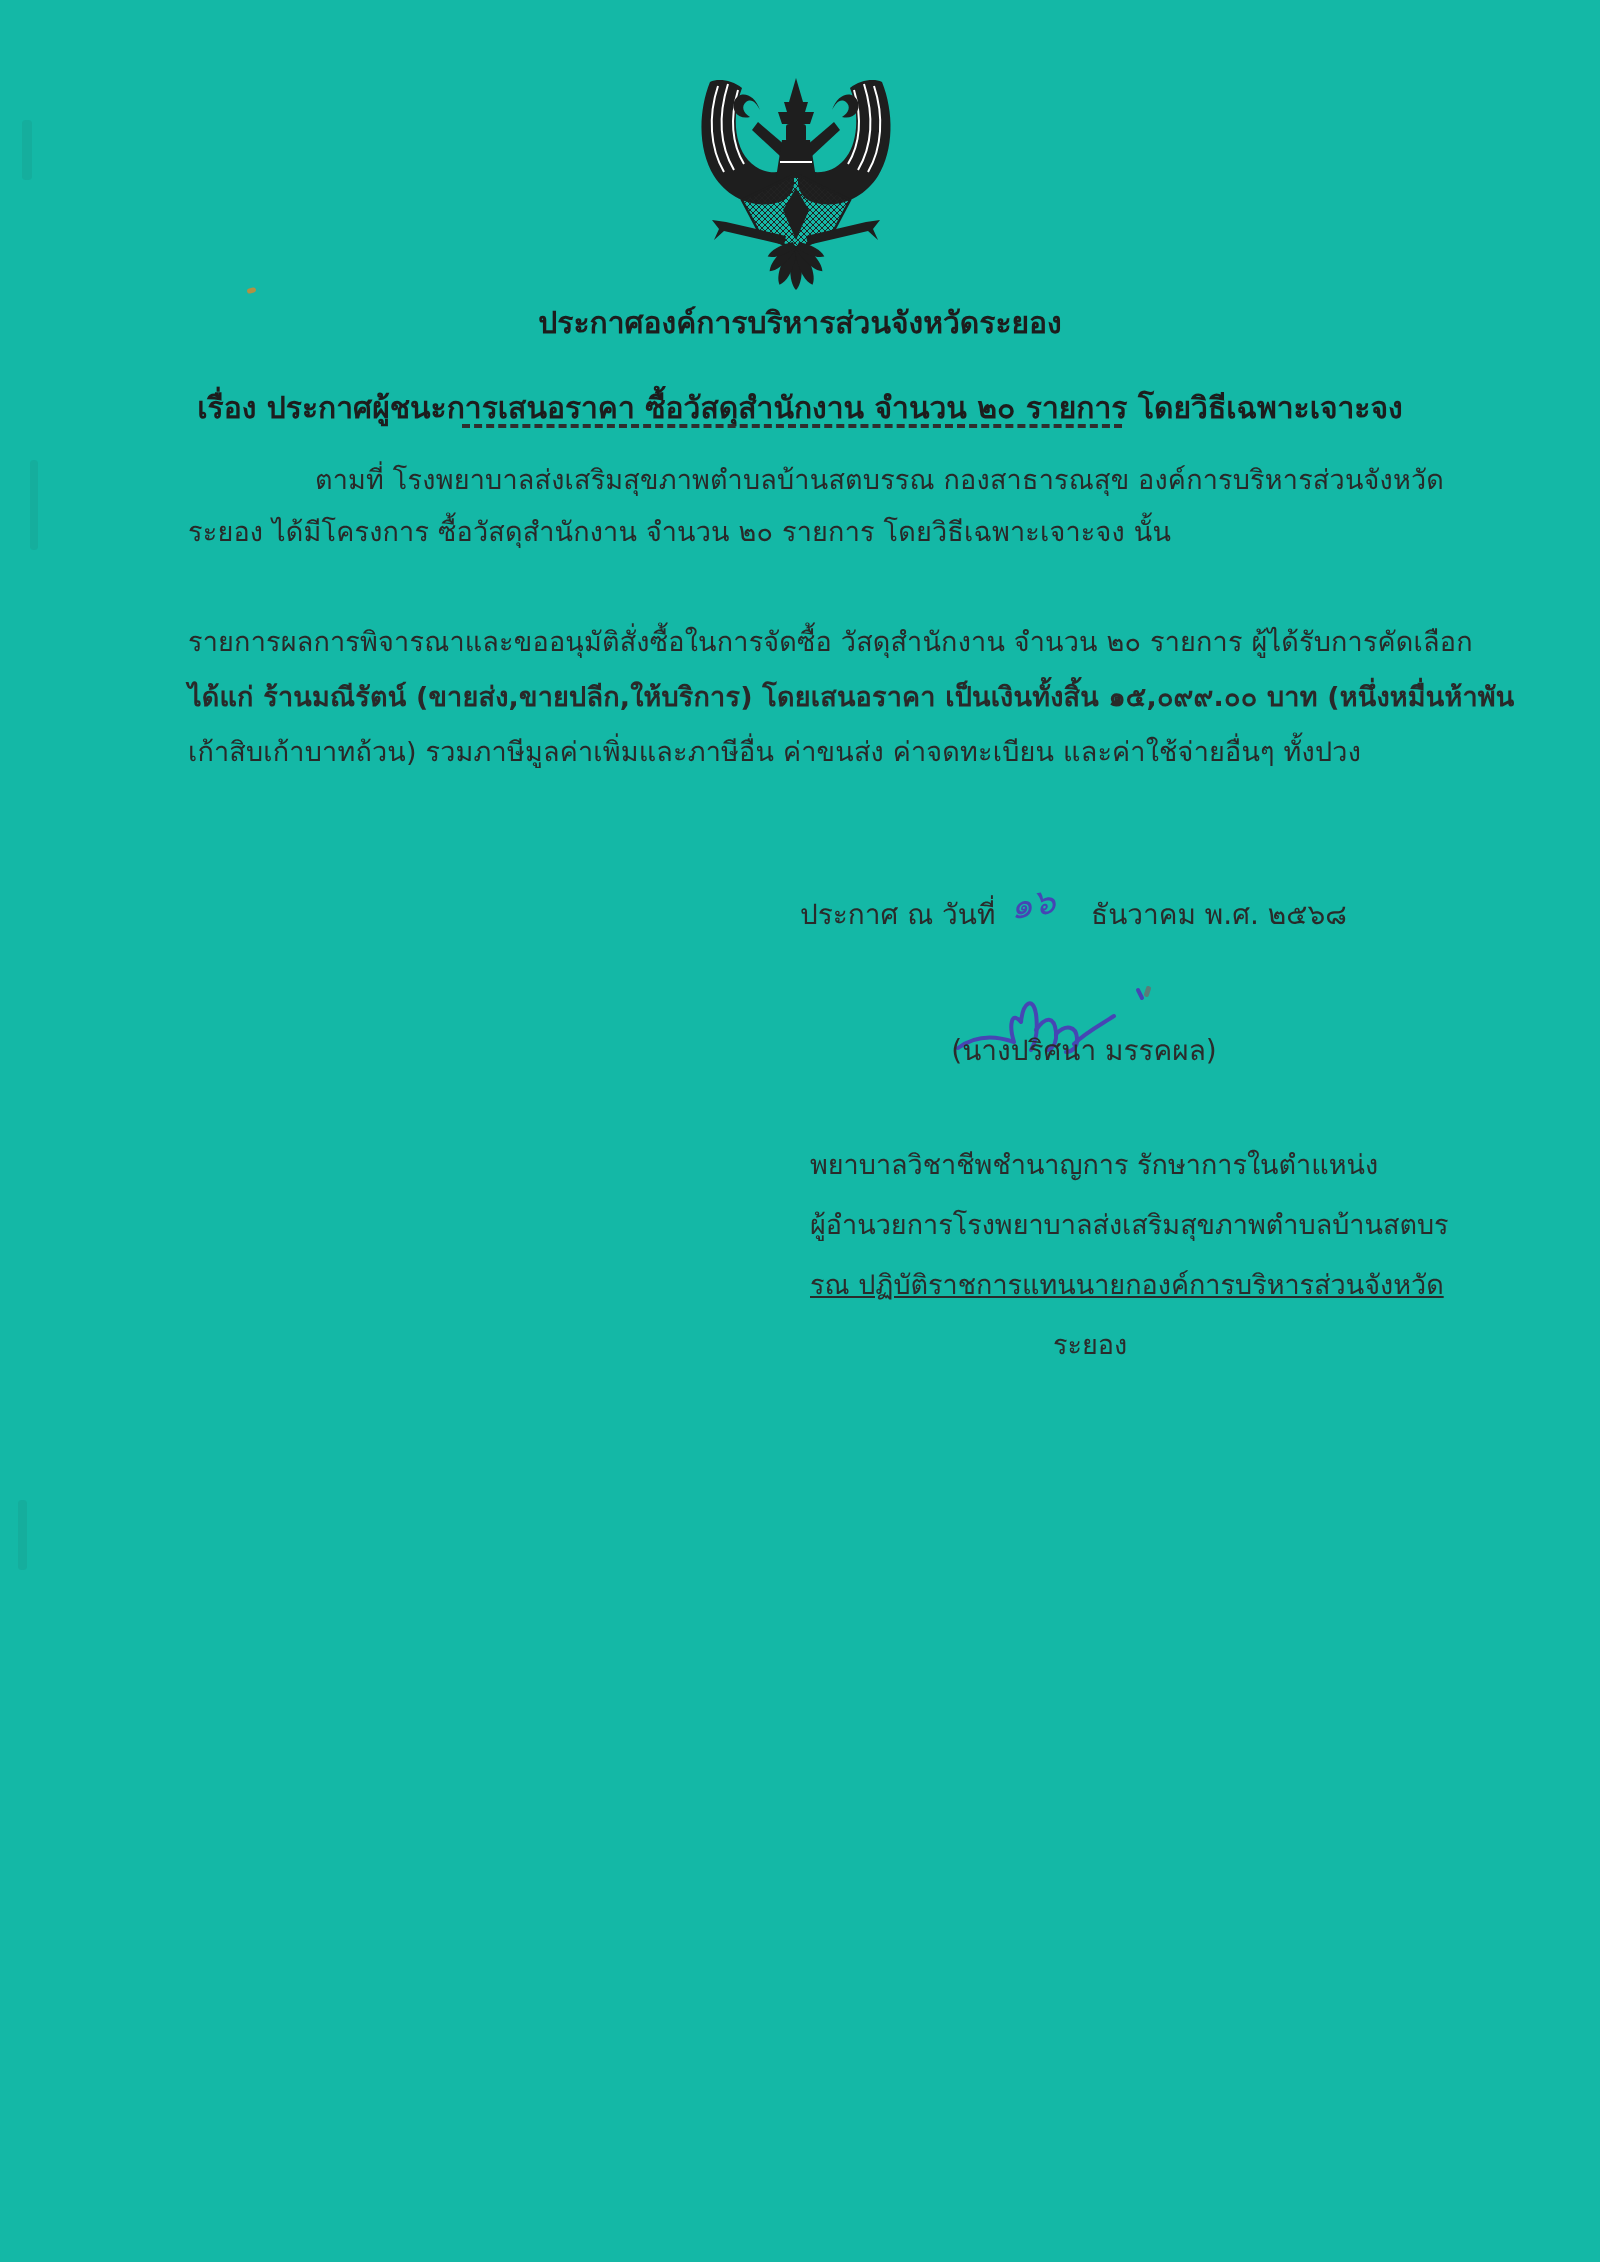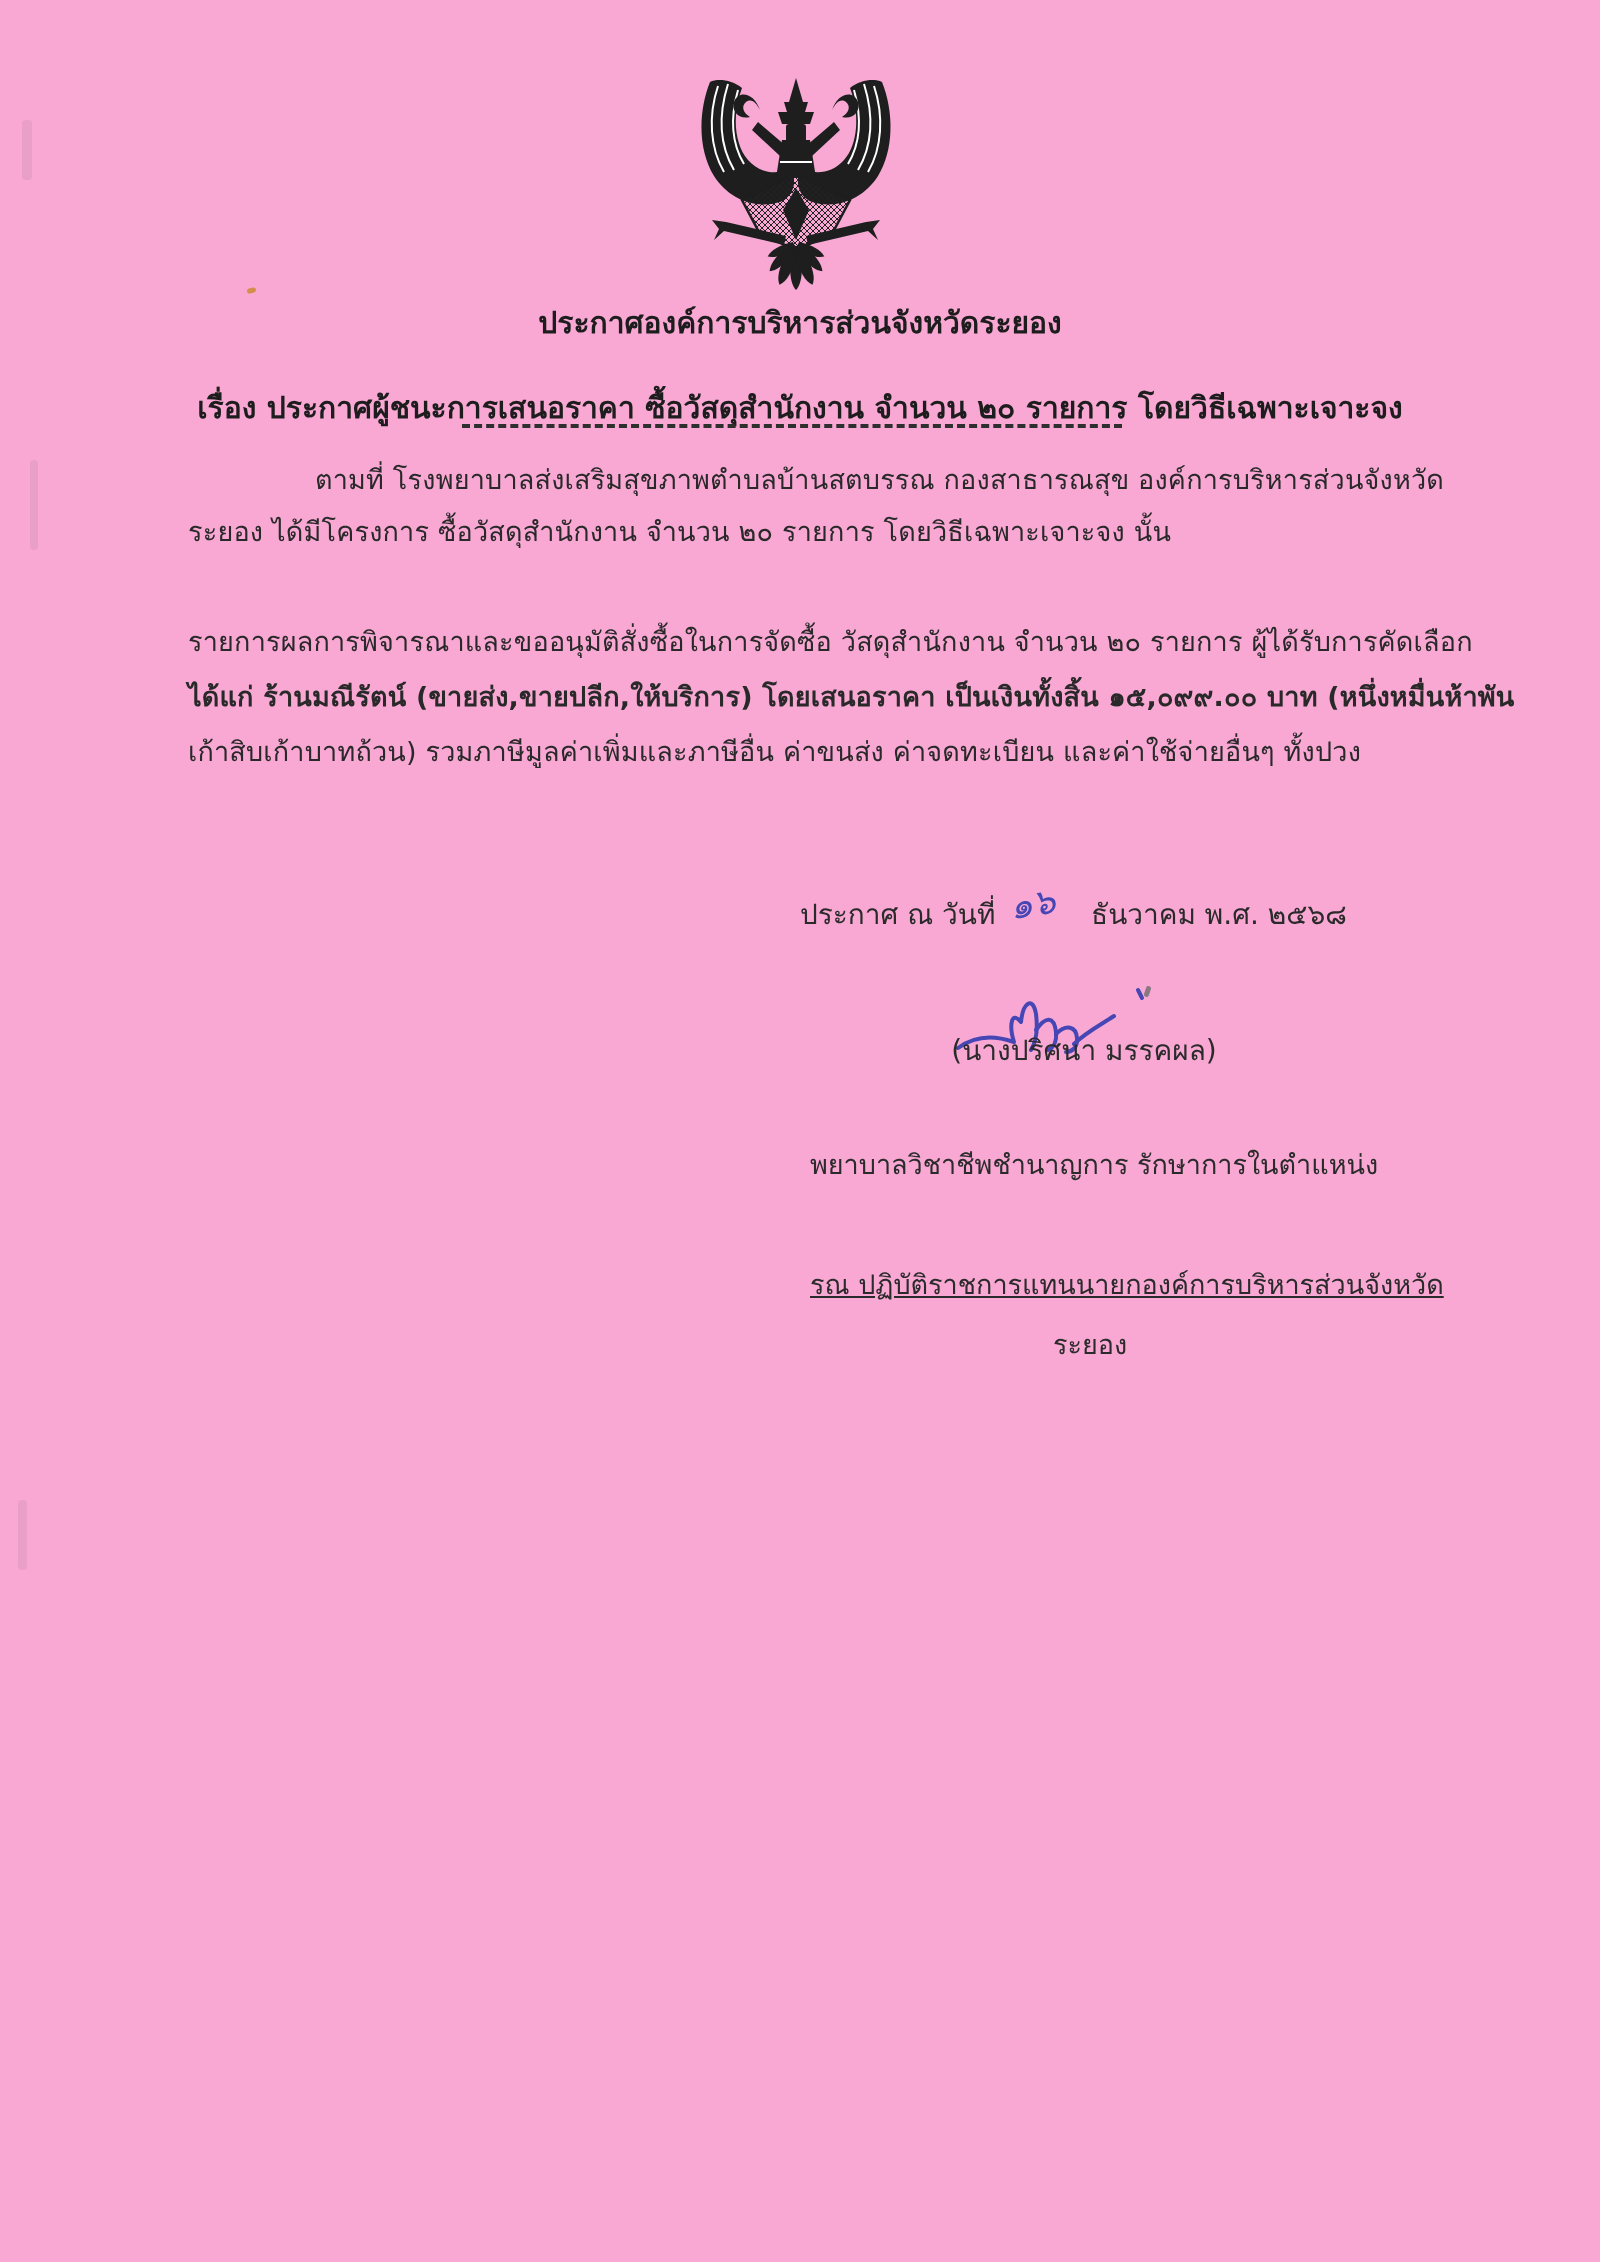--- a/index.html
+++ b/index.html
@@ -1,20 +1,20 @@
 <!DOCTYPE html>
 <html><head>
 <meta charset="utf-8">
 <style>
   html,body{margin:0;padding:0;background:#ffffff;}
   .page{
     position:relative;
     width:1600px;
     height:2262px;
-    background:#f9a8d4;
+    background:#14b8a6;
     font-family:"DejaVu Sans", sans-serif;
     color:#262626;
     overflow:hidden;
   }
   
   .emblem{position:absolute;left:696px;top:78px;width:200px;height:214px;}
   
   .title-line{
     position:absolute;left:0;width:1600px;text-align:center;
     font-weight:bold;font-size:30px;color:#1d1d1d;white-space:nowrap;
@@ -163,20 +163,21 @@
       <path d="M6,66 C28,50 50,56 62,60 C57,44 59,28 69,40 C71,20 81,14 84,32 C86,48 84,60 79,68"></path>
       <path d="M84,48 C94,34 102,34 104,50 C105,60 101,66 96,68"></path>
       <path d="M104,52 C114,42 124,44 125,56 C126,66 119,70 114,70"></path>
       <path d="M122,62 C134,50 150,42 162,34"></path>
       <path d="M186,8 L190,16"></path>
     </g>
   </svg>
 
   <div class="sig-line sg-name">(นางปริศนา มรรคผล)</div>
   <div class="sig-line sg-1">พยาบาลวิชาชีพชำนาญการ รักษาการในตำแหน่ง</div>
+  <div class="sig-line sg-2">ผู้อำนวยการโรงพยาบาลส่งเสริมสุขภาพตำบลบ้านสตบร</div>
   <div class="sig-line sg-3">รณ ปฏิบัติราชการแทนนายกองค์การบริหารส่วนจังหวัด</div>
   <div class="sig-line sg-4">ระยอง</div>
 
   <div class="speck-orange"></div>
   <div class="speck-dark"></div>
   <div class="edge-smudge sm-1"></div>
   <div class="edge-smudge sm-2"></div>
   <div class="edge-smudge sm-3"></div>
 
 </div>

